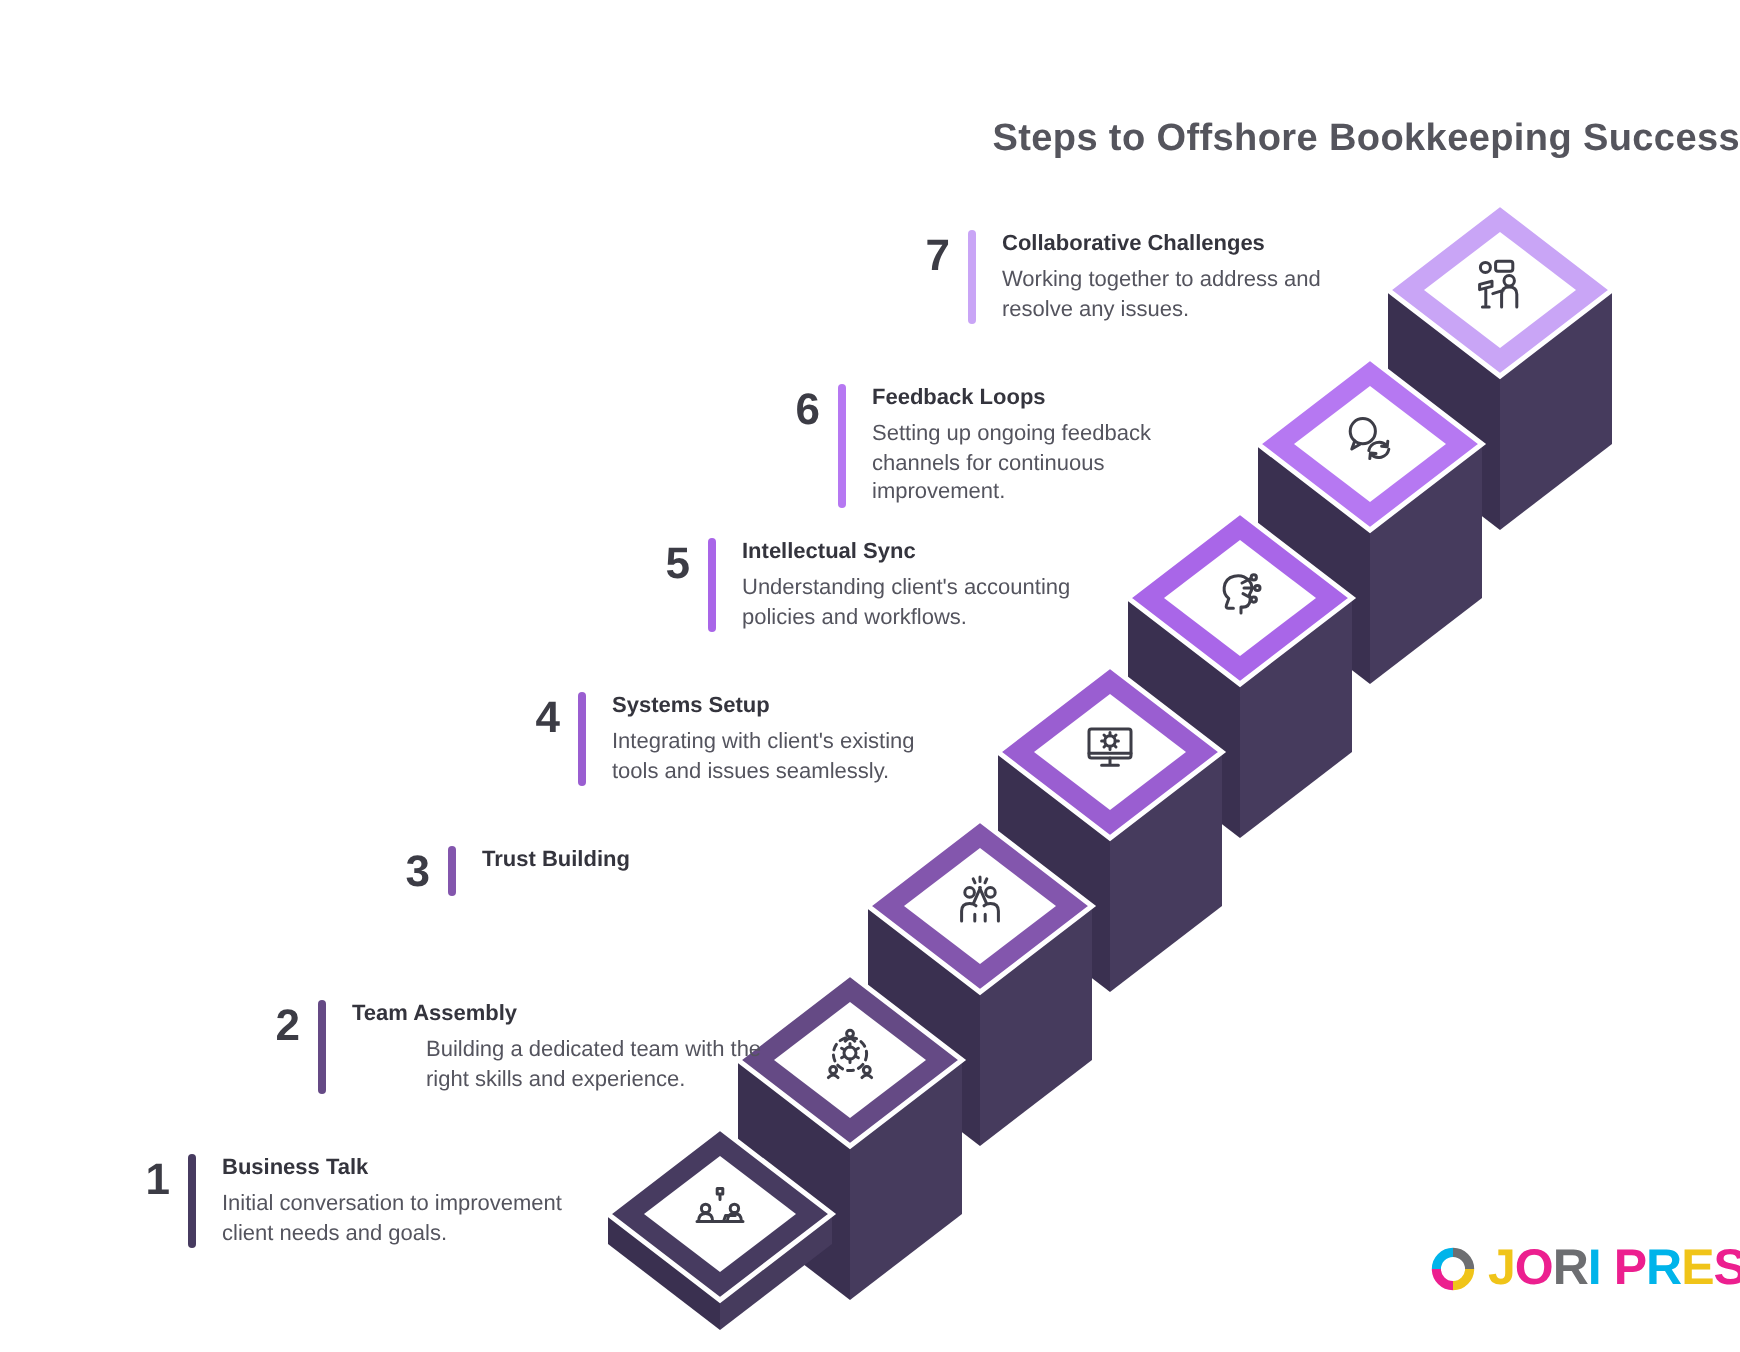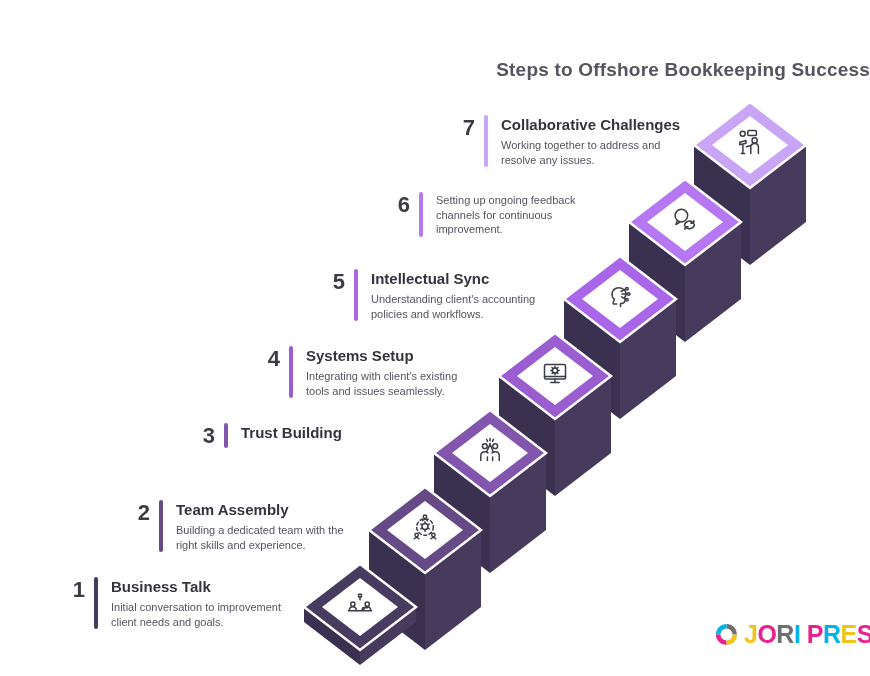--- a/index.html
+++ b/index.html
@@ -12,21 +12,21 @@
   .right-face{fill:var(--block-right-face,#463b5d);}
   .diamond-outer{stroke:#ffffff;stroke-width:2.5;}
   .diamond-inner{fill:var(--diamond-center,#ffffff);}
   .icon{stroke:var(--icon-stroke,#3d3d47);fill:none;stroke-width:1.5;
         stroke-linecap:round;stroke-linejoin:round;}
   .step-row{position:absolute;display:flex;align-items:stretch;}
   .step-number{width:30px;text-align:right;font-size:22px;font-weight:bold;
                color:var(--step-number,#3c3c45);line-height:1.15;margin-right:9px;}
   .step-bar{width:4px;border-radius:2px;flex:0 0 4px;margin-right:13px;}
   .step-text{padding-top:1px;}
-  .step-title{margin:0 0 5px 0;font-size:15px;font-weight:bold;color:var(--step-title,#34343d);}
+  .step-title{margin:0 0 5px 0;font-size:11px;font-weight:bold;color:var(--step-title,#34343d);}
   .step-desc{margin:0;font-size:11px;line-height:1.32;color:var(--step-description,#54545e);}
   .logo{position:absolute;left:713px;top:621px;display:flex;align-items:center;gap:4px;}
   .logo-text{font-size:25px;font-weight:bold;letter-spacing:-.5px;white-space:pre;line-height:1;}
 </style>
 </head>
 <body>
 
 <div class="canvas">
 
   <h1 class="main-title">Steps to Offshore Bookkeeping Success</h1>
@@ -140,20 +140,21 @@
     <div class="step-text">
       <h3 class="step-title">Collaborative Challenges</h3>
       <p class="step-desc" style="width:175px;">Working together to address and resolve any issues.</p>
     </div>
   </div>
 
   <div class="step-row" style="left:380px;top:192px;">
     <div class="step-number">6</div>
     <div class="step-bar" style="background: rgb(182, 120, 242);"></div>
     <div class="step-text">
+      <h3 class="step-title">Feedback Loops</h3>
       <p class="step-desc" style="width:152px;">Setting up ongoing feedback channels for continuous improvement.</p>
     </div>
   </div>
 
   <div class="step-row" style="left:315px;top:269px;">
     <div class="step-number">5</div>
     <div class="step-bar" style="background: rgb(169, 102, 232);"></div>
     <div class="step-text">
       <h3 class="step-title">Intellectual Sync</h3>
       <p class="step-desc" style="width:185px;">Understanding client's accounting policies and workflows.</p>
@@ -175,21 +176,21 @@
     <div class="step-text">
       <h3 class="step-title">Trust Building</h3>
     </div>
   </div>
 
   <div class="step-row" style="left:120px;top:500px;">
     <div class="step-number">2</div>
     <div class="step-bar" style="background: rgb(101, 74, 133);"></div>
     <div class="step-text">
       <h3 class="step-title">Team Assembly</h3>
-      <p class="step-desc" style="width:185px;">Building a dedicated team with the right skills and experience.</p>
+      <p class="step-desc" style="width:185px;margin-left:37px;">Building a dedicated team with the right skills and experience.</p>
     </div>
   </div>
 
   <div class="step-row" style="left:55px;top:577px;">
     <div class="step-number">1</div>
     <div class="step-bar" style="background: rgb(71, 59, 96);"></div>
     <div class="step-text">
       <h3 class="step-title">Business Talk</h3>
       <p class="step-desc" style="width:182px;">Initial conversation to improvement client needs and goals.</p>
     </div>

